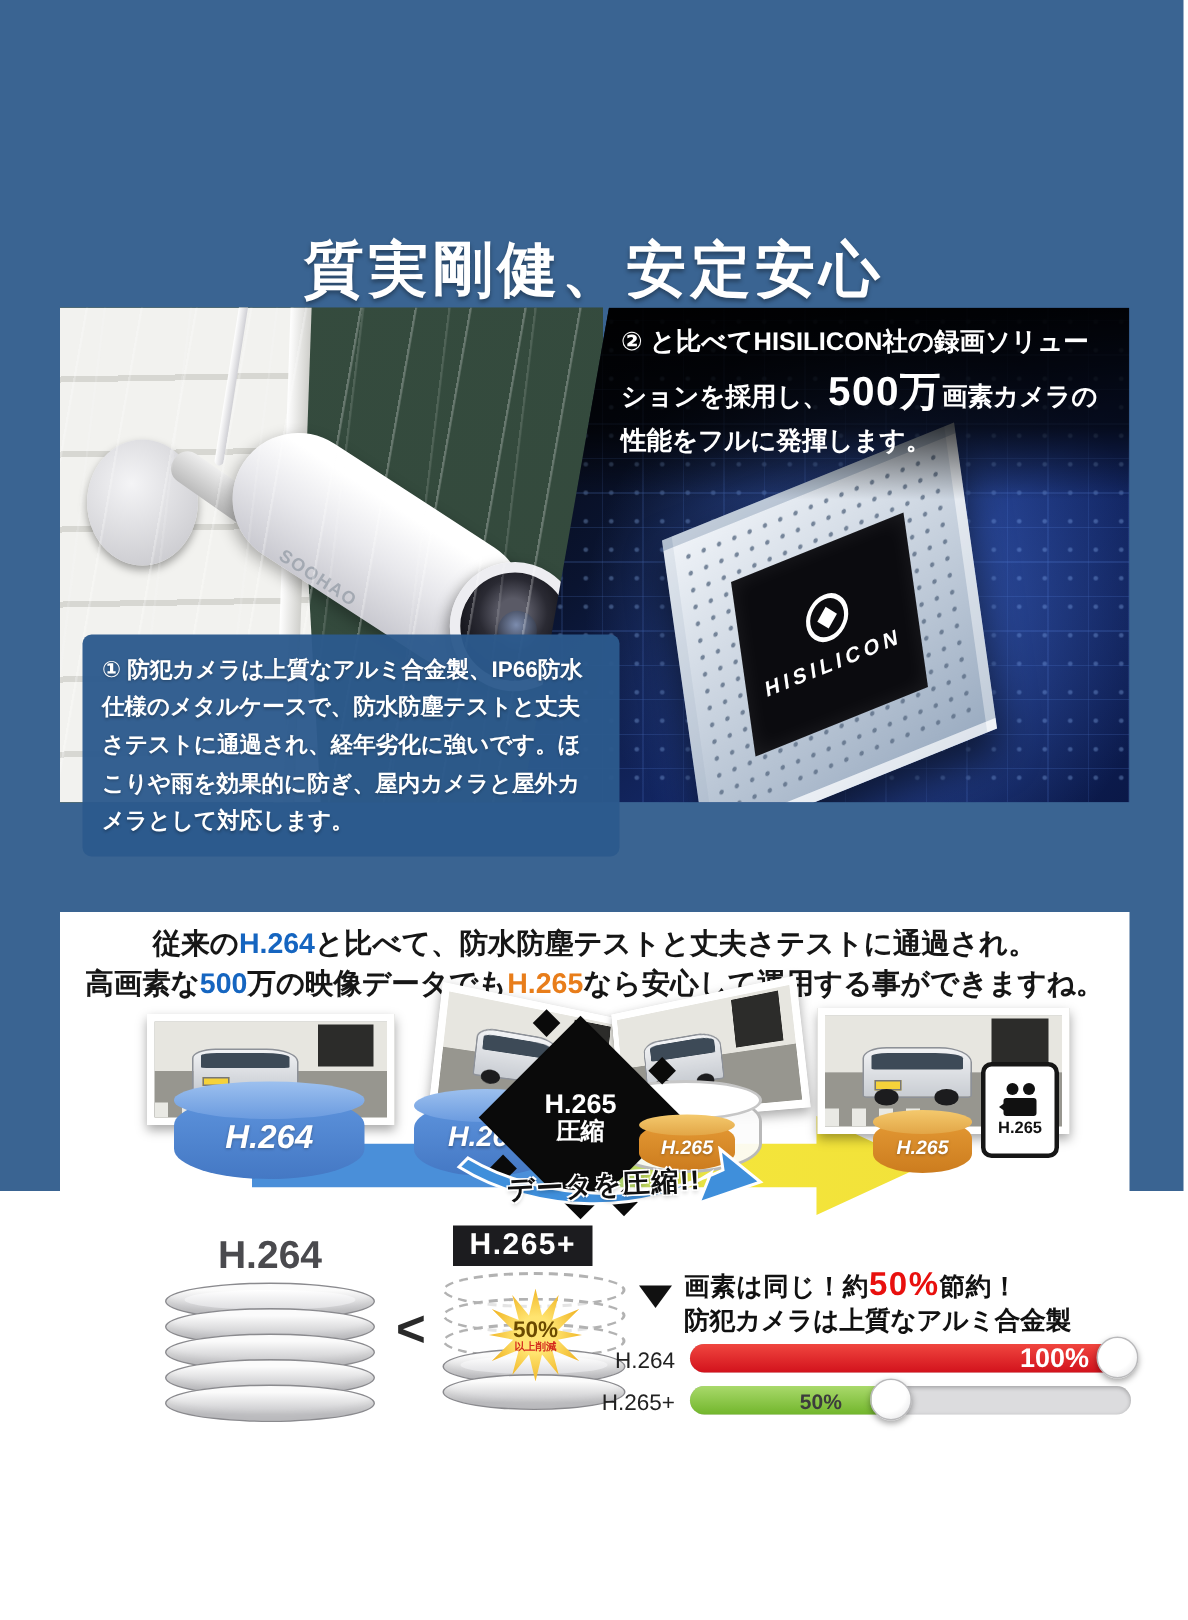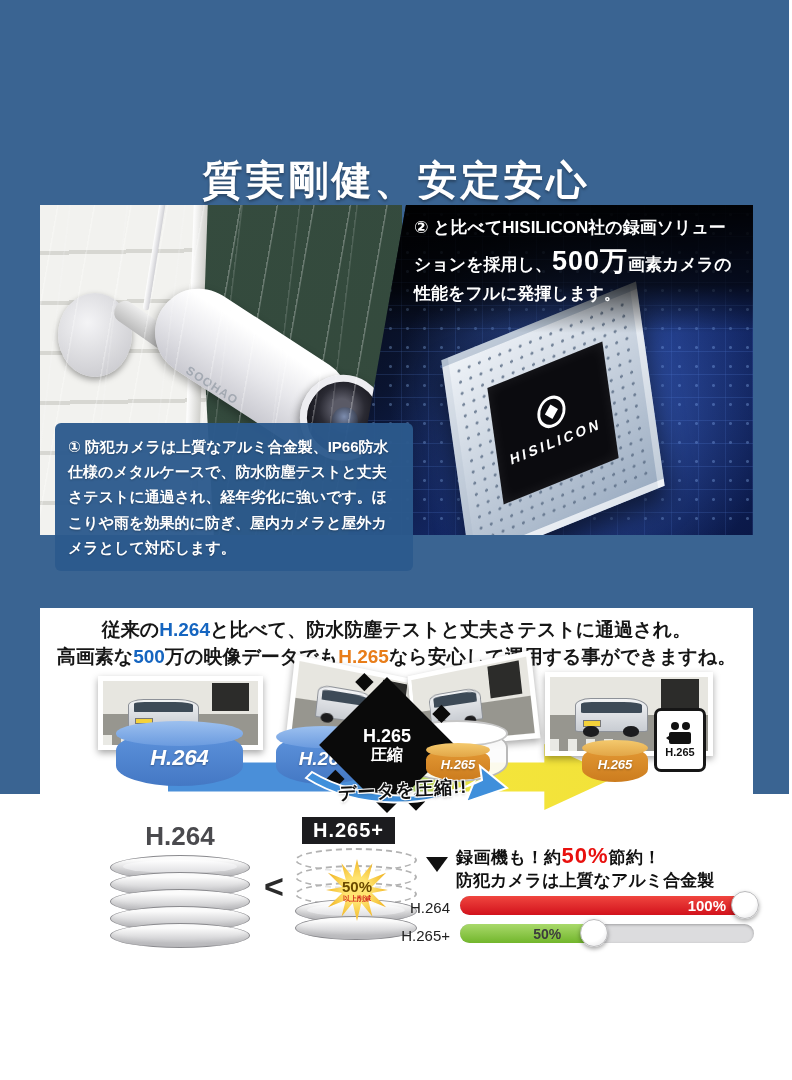--- a/index.html
+++ b/index.html
@@ -4,21 +4,21 @@
 <style>
   * { margin:0; padding:0; box-sizing:border-box; }
   html,body { width:792px; background:#fff; font-family:"Liberation Sans","DejaVu Sans",sans-serif; }
   #page { position:relative; width:792px; height:1080px; background:#fff; overflow:hidden; }
 
   
   .blue-panel { position:absolute; left:0; top:150; width:789px; height:794px; background:#3a6492; }
 
   .title1 { position:absolute; left:0; top:152px; width:100%; text-align:center;
     color:#fff; font-size:40px; font-weight:bold; letter-spacing:3px; line-height:56px;
-    text-shadow:0 2px 3px rgba(0,0,0,.35); }
+    text-shadow:0 2px 3px rgba(0,0,0,.35);font-family:Liberation Serif, serif; }
 
   
   .photo-row { position:absolute; left:40px; top:205px; width:713px; height:330px; }
 
   
   .photo-left { position:absolute; left:0; top:0; width:362px; height:330px; overflow:hidden;
     background:linear-gradient(165deg,#3c544634 , transparent), #33493c; }
   .wall { position:absolute; left:0; top:0; bottom:0; width:50%;
     background:repeating-linear-gradient(179deg,#f2f2ef 0 46px,#d7d7d2 46px 50px);
     clip-path:polygon(0 0,86% 0,96% 100%,0 100%); }
@@ -181,21 +181,21 @@
   .note1 .red { font-size:22px; color:#e8100e; letter-spacing:1px; }
   .note2 { position:absolute; left:416px; top:54px; font-size:17px; font-weight:bold; color:#111; }
 
   .bar-label { position:absolute; width:62px; text-align:right; font-size:15px; color:#222; }
   .bl1 { left:348px; top:84px; } .bl2 { left:348px; top:112px; }
   .track { position:absolute; width:294px; height:19px; border-radius:10px; background:#dcdcde;
     box-shadow:inset 0 1px 3px rgba(0,0,0,.28); }
   .tr1 { left:420px; top:81px; } .tr2 { left:420px; top:109px; }
   .fill { position:absolute; left:0; top:0; height:19px; border-radius:10px; display:flex; align-items:center;
     justify-content:flex-end; font-weight:bold; }
-  .fill-red { width:100%; background:linear-gradient(180deg,#f0463f,#d2121c); color:#fff; font-size:15px; padding-right:28px; }
+  .fill-red { width:100%; background:linear-gradient(180deg,#f0463f,#d2121c); color:#fff; font-size:18px; padding-right:28px; }
   .fill-green { width:46%; background:linear-gradient(180deg,#a9d96b,#72b62c); color:#3c3c3c; font-size:14px; padding-right:34px; }
   .knob { position:absolute; top:-5px; width:28px; height:28px; border-radius:50%;
     background:radial-gradient(circle at 38% 32%,#ffffff 55%,#dedee0); border:1px solid #b9b9bb;
     box-shadow:0 2px 4px rgba(0,0,0,.35); }
   .knob1 { right:-5px; } .knob2 { left:calc(46% - 15px); }
 </style>
 </head>
 <body>
 
 <div id="page">
@@ -374,21 +374,21 @@
         <div class="disk ghost"></div>
         <div class="disk disk-top"></div>
         <div class="disk"></div>
         <div class="star">
           <span class="pct">50%</span>
           <span class="sub">以上削減</span>
         </div>
       </div>
 
       <div class="note-tri"></div>
-      <div class="note1"><span>録画機も！約</span><span class="red">50%</span><span>節約！</span></div>
+      <div class="note1"><span>画素は同じ！約</span><span class="red">50%</span><span>節約！</span></div>
       <div class="note2">防犯カメラは上質なアルミ合金製</div>
 
       <div class="bar-label bl1">H.264</div>
       <div class="track tr1">
         <div class="fill fill-red">
             <span>100%</span>
           </div>
         <div class="knob knob1"></div>
       </div>
 

